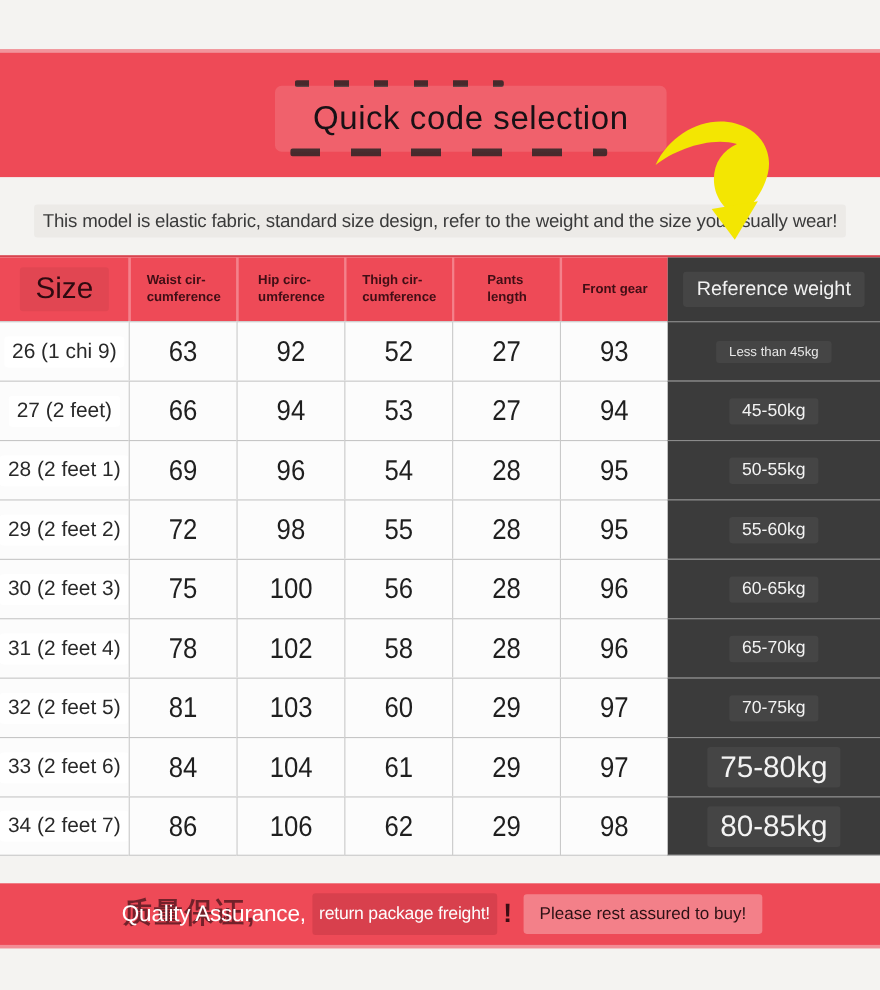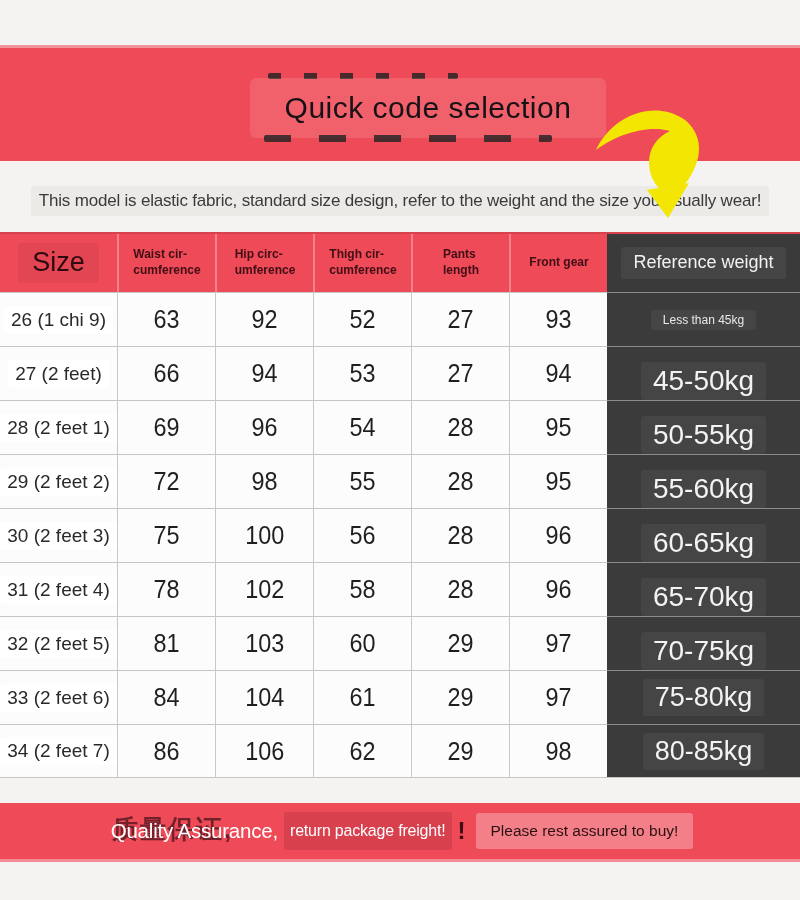--- a/index.html
+++ b/index.html
@@ -92,21 +92,21 @@
   .c-num span { display:inline-block; transform:scaleX(0.9); }
   .c-weight {
     background:#3b3b3b; border-left:none; border-top:1px solid #8b8b8b;
     color:#f3f3f3;
   }
   .c-weight .wt-box {
     background:rgba(255,255,255,0.05); padding:3px 12px; border-radius:3px;
     white-space:nowrap;
   }
   .wt-sm { font-size:12px; color:#e9e9e9; }
-  .wt-md { font-size:28px;align-items:flex-end; }
+  .wt-md { font-size:16px; }
   .wt-lg { font-size:27px; }
   .row-last { border-bottom:1px solid #c6c6c6; }
 
   
   .footer-banner {
     position:absolute; left:0; top:803px; width:800px; height:59px;
     background:#ee4a57; border-bottom:3px solid #f28c95;
   }
   .footer-inner {
     position:relative; width:100%; height:100%;

